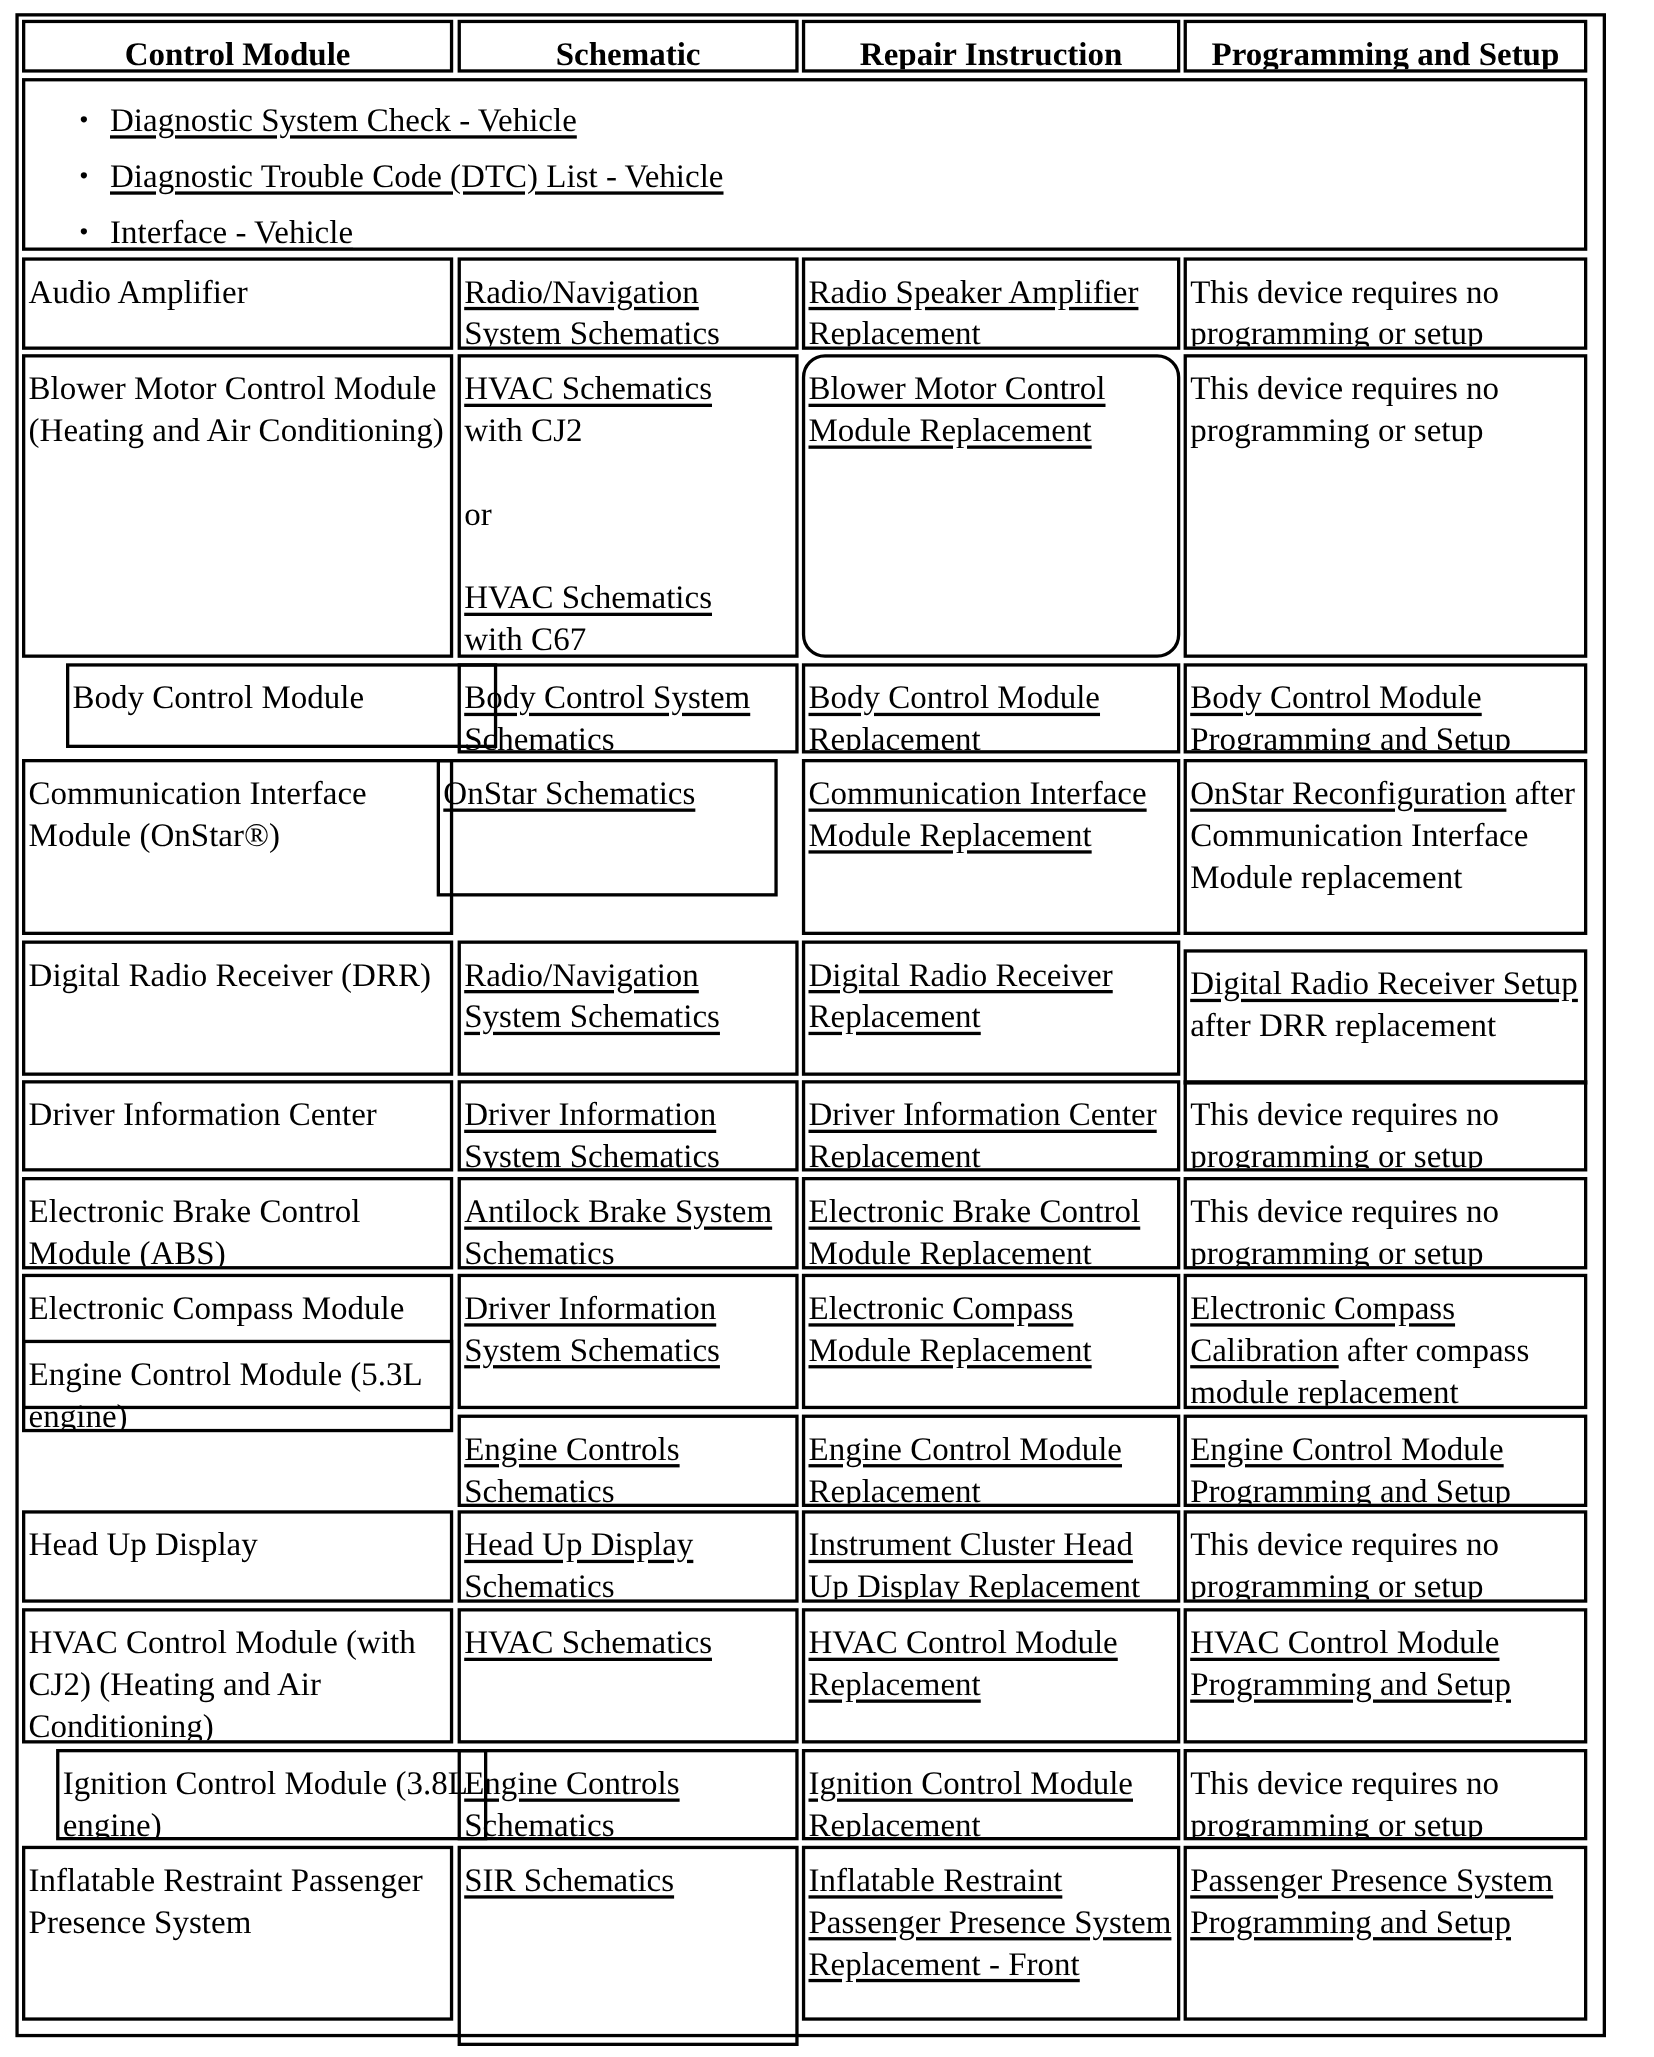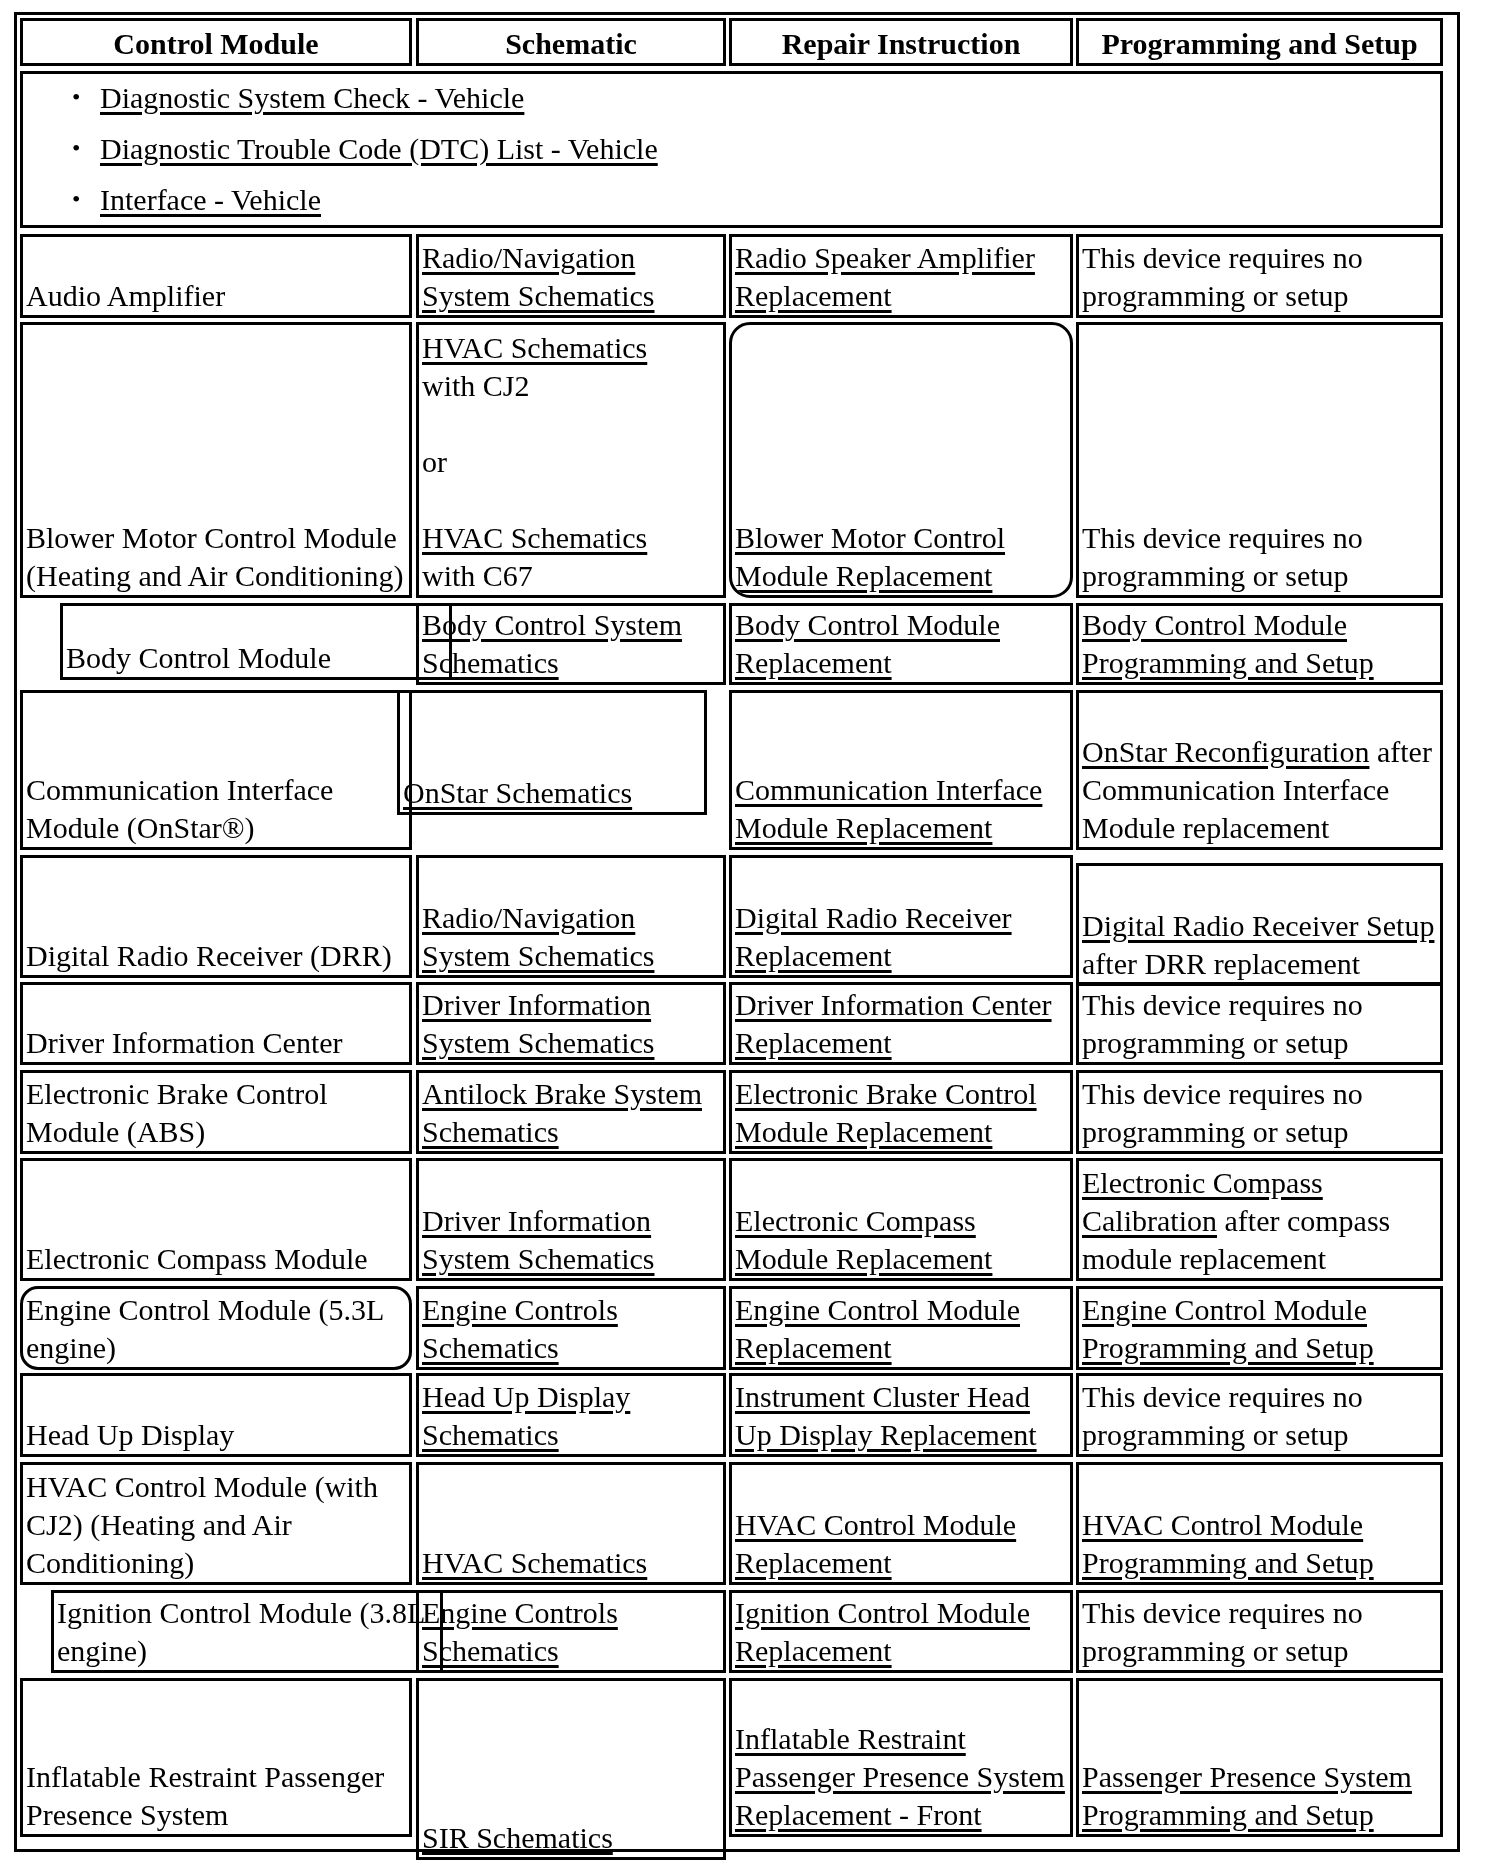--- a/index.html
+++ b/index.html
@@ -1,22 +1,22 @@
 <!DOCTYPE html>
 <html><head>
 <meta charset="utf-8">
 <style>
   html, body { margin: 0; padding: 0; background: #ffffff; }
   body { width: 1504px; height: 1870px; position: relative; overflow: hidden;
          font-family: "Liberation Serif", "DejaVu Serif", serif; color: #000; }
   .outer { position: absolute; left: 14px; top: 12px; width: 1446px; height: 1840px;
            border: 3px solid #000; box-sizing: border-box; }
   .cell { position: absolute; border: 3px solid #000; box-sizing: border-box;
-          font-size: 30px; line-height: 38px; padding: 0 3px;
-          display: flex; align-items: flex-end; overflow: hidden; }
+          font-size: 30px; line-height: 38px; padding: 10px 3px;
+          display: flex; align-items: flex-start; overflow: hidden; }
   .cell .inner { width: 100%; }
   .hdr { font-weight: bold; justify-content: center; text-align: center; font-size: 30px; }
   .link { text-decoration: underline; text-decoration-thickness: 3px; text-underline-offset: 4px; cursor: pointer; }
   .bullets { list-style: none; margin: 0; padding: 0; }
   .bullets li { position: relative; padding-left: 74px; height: 51px; line-height: 51px; }
   .bullets li .dot { position: absolute; left: 46px; top: 0; font-size: 24px; }
   .gap { height: 38px; }
 </style>
 </head>
 <body>
@@ -142,21 +142,21 @@
     </div>
     <div class="cell" style="left: 416px; top: 1158px; width: 310px; height: 123px;">
       <div class="inner"><a class="link">Driver Information System Schematics</a></div>
     </div>
     <div class="cell" style="left: 729px; top: 1158px; width: 344px; height: 123px;">
       <div class="inner"><a class="link">Electronic Compass Module Replacement</a></div>
     </div>
     <div class="cell" style="left: 1076px; top: 1158px; width: 367px; height: 123px;">
       <div class="inner"><a class="link">Electronic Compass Calibration</a> <span>after compass module replacement</span></div>
     </div>
-    <div class="cell" style="left: 20px; top: 1286px; width: 392px; height: 84px; border-radius: 18px;">
+    <div class="cell" style="left: 20px; top: 1218px; width: 392px; height: 84px;">
       <div class="inner"><span>Engine Control Module (5.3L engine)</span></div>
     </div>
     <div class="cell" style="left: 416px; top: 1286px; width: 310px; height: 84px;">
       <div class="inner"><a class="link">Engine Controls Schematics</a></div>
     </div>
     <div class="cell" style="left: 729px; top: 1286px; width: 344px; height: 84px;">
       <div class="inner"><a class="link">Engine Control Module Replacement</a></div>
     </div>
     <div class="cell" style="left: 1076px; top: 1286px; width: 367px; height: 84px;">
       <div class="inner"><a class="link">Engine Control Module Programming and Setup</a></div>

